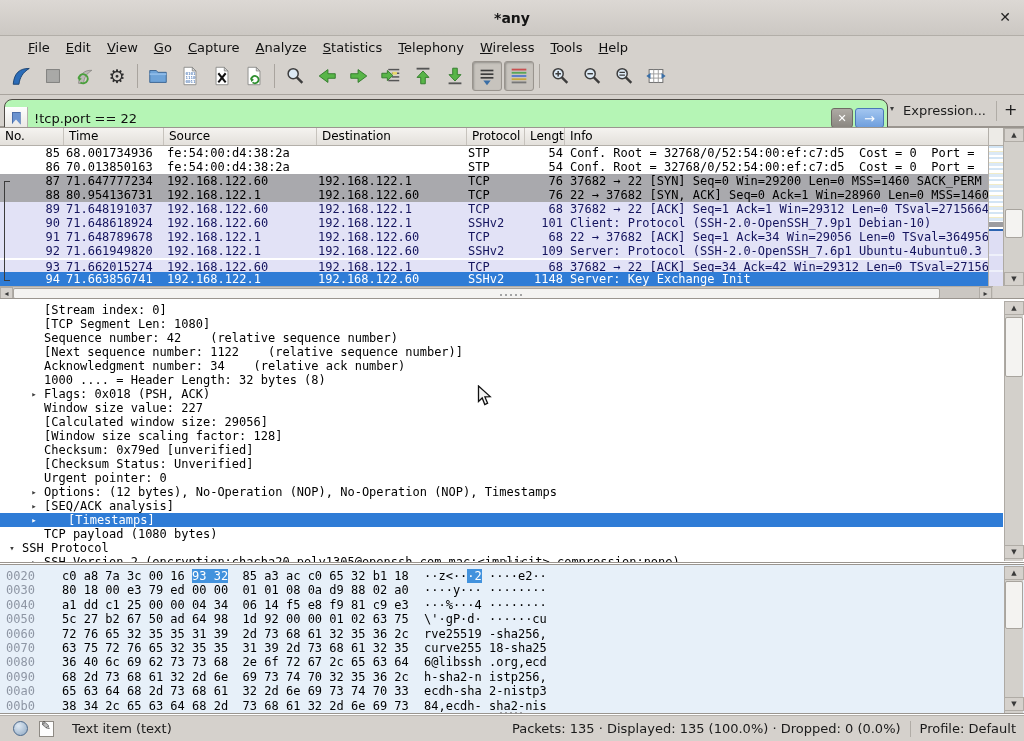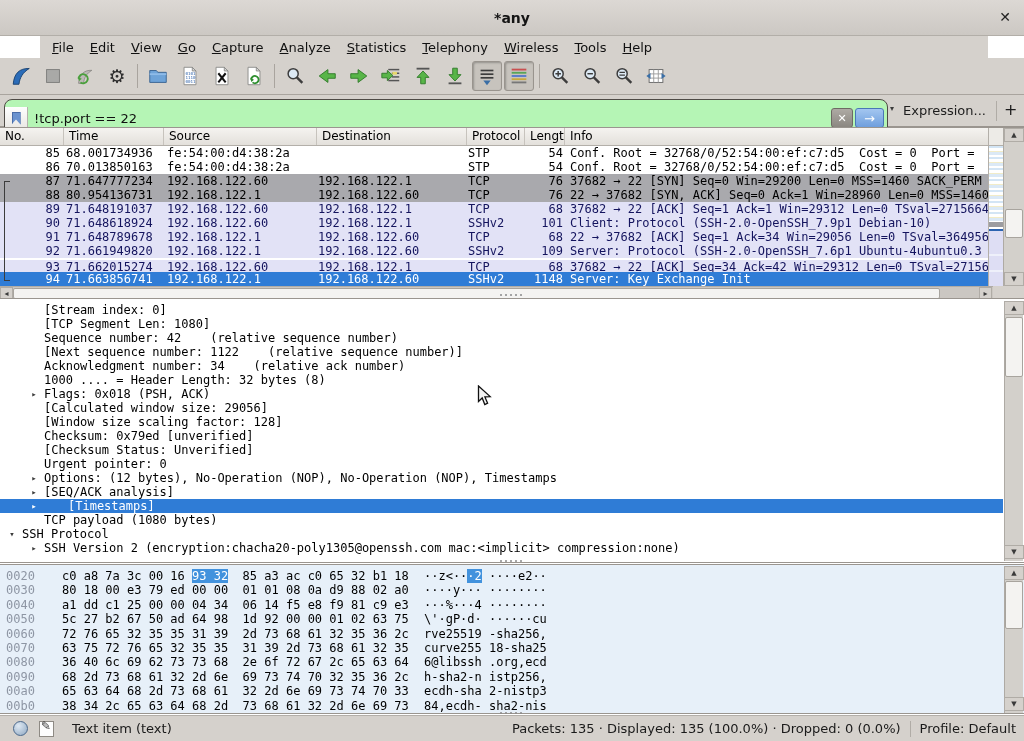--- a/index.html
+++ b/index.html
@@ -7,22 +7,22 @@
   #app{position:relative;width:1024px;height:741px;background:#ffffff;overflow:hidden;}
 
   
   .titlebar{position:absolute;top:0;left:0;width:1024px;height:36px;
     background:linear-gradient(#dcd8d4,#ccc8c3);border-bottom:1px solid #b2aea8;
     display:flex;align-items:center;justify-content:center;box-sizing:border-box;}
   .title{font-weight:bold;font-size:14px;color:#141414;}
   .close-btn{position:absolute;right:13px;top:9px;font-size:14px;color:#222;line-height:16px;}
 
   
-  .menubar{position:absolute;top:36px;left:0;width:948px;height:22px;background:#d5d1cc;
-    display:flex;align-items:center;padding-left:4px;font-size:13px;box-sizing:border-box;margin-left:40px;}
+  .menubar{position:absolute;top:36px;left:0;width:1024px;height:22px;background:#d5d1cc;
+    display:flex;align-items:center;padding-left:20px;font-size:13px;box-sizing:border-box;}
   .menu-item{padding:2px 8px;color:#111;white-space:nowrap;}
 
   
   .toolbar{position:absolute;top:58px;left:0;width:1024px;height:37px;background:#d5d1cc;
     border-bottom:1px solid #a9a49e;display:flex;align-items:center;padding-left:5px;box-sizing:border-box;}
   .tbtn{width:28px;height:28px;display:flex;align-items:center;justify-content:center;border:1px solid transparent;border-radius:3px;margin:0 1px;flex:none;}
   .tbtn svg{width:22px;height:22px;display:block;}
   .tbtn.pressed{background:#c7c3bd;border:1px solid #99948e;box-shadow:inset 1px 1px 2px rgba(0,0,0,.25);}
   .tsep{width:1px;height:24px;background:#a9a49e;margin:0 4px;flex:none;}
   .gear-glyph{font-size:19px;color:#2e2e2e;line-height:20px;}
@@ -441,20 +441,21 @@
 
   <div class="dpane">
     <div class="d-lines">
         <div class="d-line"><span class="arr" style="left: 28px;"></span><span style="padding-left: 44px; display: inline-block;">[Stream index: 0]</span></div>
         <div class="d-line"><span class="arr" style="left: 28px;"></span><span style="padding-left: 44px; display: inline-block;">[TCP Segment Len: 1080]</span></div>
         <div class="d-line"><span class="arr" style="left: 28px;"></span><span style="padding-left: 44px; display: inline-block;">Sequence number: 42    (relative sequence number)</span></div>
         <div class="d-line"><span class="arr" style="left: 28px;"></span><span style="padding-left: 44px; display: inline-block;">[Next sequence number: 1122    (relative sequence number)]</span></div>
         <div class="d-line"><span class="arr" style="left: 28px;"></span><span style="padding-left: 44px; display: inline-block;">Acknowledgment number: 34    (relative ack number)</span></div>
         <div class="d-line"><span class="arr" style="left: 28px;"></span><span style="padding-left: 44px; display: inline-block;">1000 .... = Header Length: 32 bytes (8)</span></div>
         <div class="d-line"><span class="arr" style="left: 28px;">▸</span><span style="padding-left: 44px; display: inline-block;">Flags: 0x018 (PSH, ACK)</span></div>
+        <div class="d-line"><span class="arr" style="left: 28px;"></span><span style="padding-left: 44px; display: inline-block;">Window size value: 227</span></div>
         <div class="d-line"><span class="arr" style="left: 28px;"></span><span style="padding-left: 44px; display: inline-block;">[Calculated window size: 29056]</span></div>
         <div class="d-line"><span class="arr" style="left: 28px;"></span><span style="padding-left: 44px; display: inline-block;">[Window size scaling factor: 128]</span></div>
         <div class="d-line"><span class="arr" style="left: 28px;"></span><span style="padding-left: 44px; display: inline-block;">Checksum: 0x79ed [unverified]</span></div>
         <div class="d-line"><span class="arr" style="left: 28px;"></span><span style="padding-left: 44px; display: inline-block;">[Checksum Status: Unverified]</span></div>
         <div class="d-line"><span class="arr" style="left: 28px;"></span><span style="padding-left: 44px; display: inline-block;">Urgent pointer: 0</span></div>
         <div class="d-line"><span class="arr" style="left: 28px;">▸</span><span style="padding-left: 44px; display: inline-block;">Options: (12 bytes), No-Operation (NOP), No-Operation (NOP), Timestamps</span></div>
         <div class="d-line"><span class="arr" style="left: 28px;">▸</span><span style="padding-left: 44px; display: inline-block;">[SEQ/ACK analysis]</span></div>
         <div class="d-line sel"><span class="arr" style="left: 28px;">▸</span><span style="padding-left: 68px; display: inline-block;">[Timestamps]</span></div>
         <div class="d-line"><span class="arr" style="left: 28px;"></span><span style="padding-left: 44px; display: inline-block;">TCP payload (1080 bytes)</span></div>
         <div class="d-line"><span class="arr" style="left: 6px;">▾</span><span style="padding-left: 22px; display: inline-block;">SSH Protocol</span></div>

